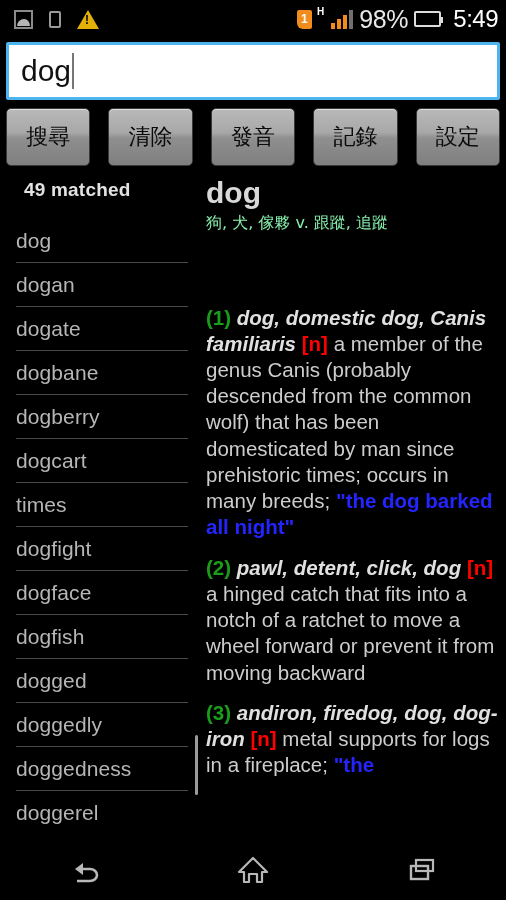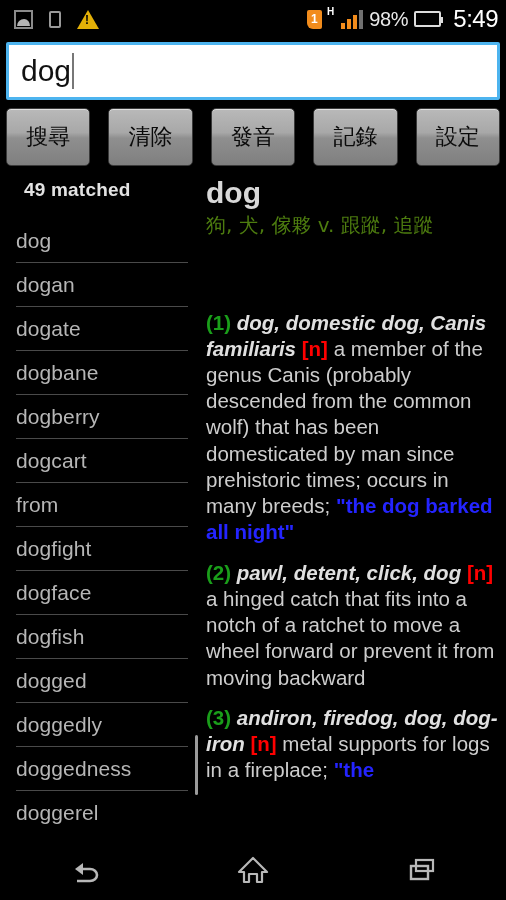--- a/index.html
+++ b/index.html
@@ -98,21 +98,21 @@
     height: 19px;
     margin-left: 1px;
   }
   .signal-bars i { width: 4px; display: block; }
   .sb-b1 { height: 6px;  background: #f28c1c; }
   .sb-b2 { height: 10px; background: #f28c1c; }
   .sb-b3 { height: 14px; background: #f28c1c; }
   .sb-b4 { height: 19px; background: #707070; }
 
   .battery-pct {
-    font-size: 20px;
+    font-size: 25px;
     color: #e8e8e8;
     letter-spacing: -0.3px;
     font-family: "Liberation Sans", sans-serif;
   }
   .battery-icon {
     width: 27px; height: 16px;
     border: 2px solid #dcdcdc;
     border-radius: 2px;
     position: relative;
     box-sizing: border-box;
@@ -256,22 +256,22 @@
     box-sizing: border-box;
   }
   #entry-word {
     font-size: 30px;
     font-weight: bold;
     color: #d8d8d8;
     line-height: 1.05;
     padding-top: 2px;
   }
   #entry-translation {
-    font-size: 20px;
-    color: #4d7c0f;
+    font-size: 16px;
+    color: #86efac;
     padding-top: 4px;
     font-family: "DejaVu Sans", sans-serif;
     line-height: 1.25;
   }
   #definitions {
     margin-top: 72px;
   }
   .definition {
     font-size: 20.5px;
     font-weight: bold;
@@ -360,21 +360,21 @@
         <div class="word-item">
           <span>dogbane</span>
         </div>
         <div class="word-item">
           <span>dogberry</span>
         </div>
         <div class="word-item">
           <span>dogcart</span>
         </div>
         <div class="word-item">
-          <span>from</span>
+          <span>times</span>
         </div>
         <div class="word-item">
           <span>dogfight</span>
         </div>
         <div class="word-item">
           <span>dogface</span>
         </div>
         <div class="word-item">
           <span>dogfish</span>
         </div>

